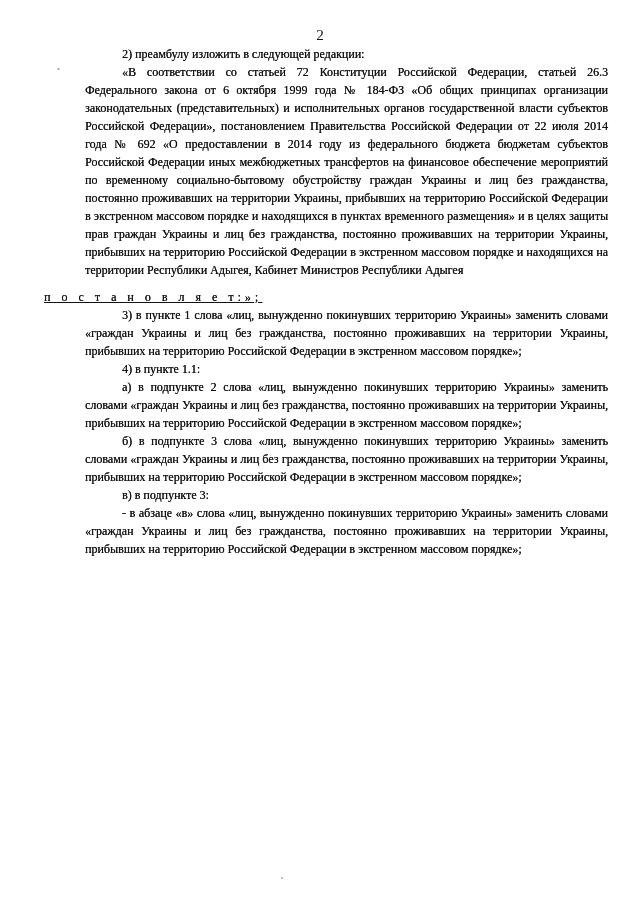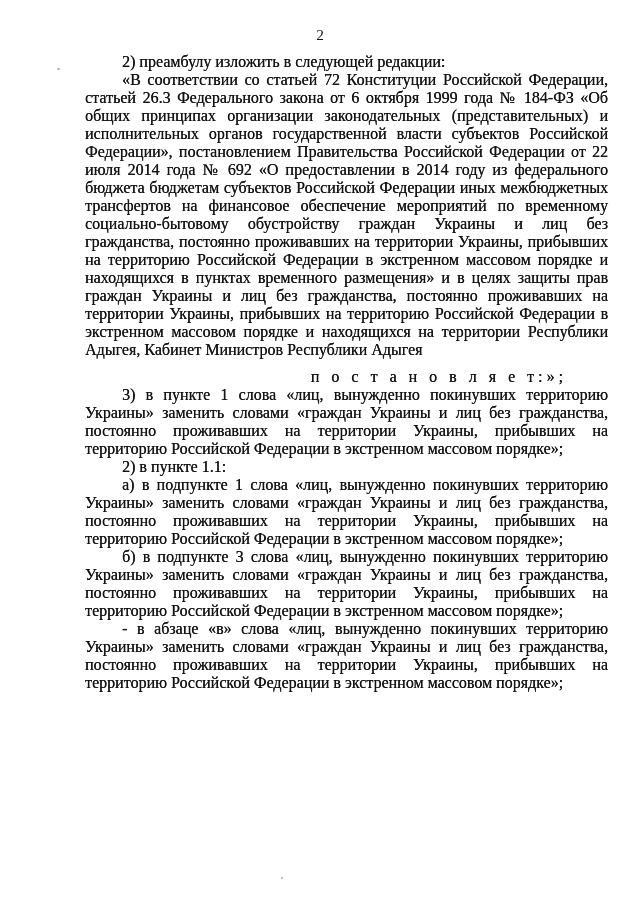--- a/index.html
+++ b/index.html
@@ -18,59 +18,61 @@
   }
   .page-number {
     padding-top: 26px;
     width: 640px;
     text-align: center;
     font-size: 15.3px;
     line-height: 18px;
   }
   .body-text {
     margin-left: 85px;
-    margin-top: 9px;
+    margin-top: 1px;
     width: 523px;
-    font-size: 16px;
+    font-size: 12px;
     line-height: 18px;
     text-align: justify;
     text-shadow: 0.2px 0 0 #222;
   }
   .para {
     margin: 0;
     text-indent: 37px;
   }
   .para.center-spaced {
     margin-top: 9px;
-    text-align: right;
+    text-align: left;
     text-indent: 0;
     letter-spacing: 4px;
     transform: translateX(-41px);
     white-space: nowrap;
+    text-decoration: underline;
   }
   .artifact {
     position: absolute;
     background: #6f6f6f;
     border-radius: 50%;
   }
   .artifact.a1 { left: 57px; top: 68px; width: 3px; height: 2px; opacity: 0.55; }
   .artifact.a2 { left: 281px; top: 877px; width: 2px; height: 2px; opacity: 0.6; }
 </style>
 </head>
 <body>
 
 <div class="page">
   <div class="page-number">2</div>
 
   <div class="body-text">
       <p class="para indent">2) преамбулу изложить в следующей редакции:</p>
       <p class="para indent">«В соответствии со статьей 72 Конституции Российской Федерации, статьей 26.3 Федерального закона от 6 октября 1999 года № 184-ФЗ «Об общих принципах организации законодательных (представительных) и исполнительных органов государственной власти субъектов Российской Федерации», постановлением Правительства Российской Федерации от 22 июля 2014 года № 692 «О предоставлении в 2014 году из федерального бюджета бюджетам субъектов Российской Федерации иных межбюджетных трансфертов на финансовое обеспечение мероприятий по временному социально-бытовому обустройству граждан Украины и лиц без гражданства, постоянно проживавших на территории Украины, прибывших на территорию Российской Федерации в экстренном массовом порядке и находящихся в пунктах временного размещения» и в целях защиты прав граждан Украины и лиц без гражданства, постоянно проживавших на территории Украины, прибывших на территорию Российской Федерации в экстренном массовом порядке и находящихся на территории Республики Адыгея, Кабинет Министров Республики Адыгея</p>
       <p class="para center-spaced">п о с т а н о в л я е т:»;</p>
       <p class="para indent">3) в пункте 1 слова «лиц, вынужденно покинувших территорию Украины» заменить словами «граждан Украины и лиц без гражданства, постоянно проживавших на территории Украины, прибывших на территорию Российской Федерации в экстренном массовом порядке»;</p>
-      <p class="para indent">2) в пункте 1.1:</p>
-      <p class="para indent">а) в подпункте 1 слова «лиц, вынужденно покинувших территорию Украины» заменить словами «граждан Украины и лиц без гражданства, постоянно проживавших на территории Украины, прибывших на территорию Российской Федерации в экстренном массовом порядке»;</p>
+      <p class="para indent">4) в пункте 1.1:</p>
+      <p class="para indent">а) в подпункте 2 слова «лиц, вынужденно покинувших территорию Украины» заменить словами «граждан Украины и лиц без гражданства, постоянно проживавших на территории Украины, прибывших на территорию Российской Федерации в экстренном массовом порядке»;</p>
       <p class="para indent">б) в подпункте 3 слова «лиц, вынужденно покинувших территорию Украины» заменить словами «граждан Украины и лиц без гражданства, постоянно проживавших на территории Украины, прибывших на территорию Российской Федерации в экстренном массовом порядке»;</p>
+      <p class="para indent">в) в подпункте 3:</p>
       <p class="para indent">- в абзаце «в» слова «лиц, вынужденно покинувших территорию Украины» заменить словами «граждан Украины и лиц без гражданства, постоянно проживавших на территории Украины, прибывших на территорию Российской Федерации в экстренном массовом порядке»;</p>
     </div>
 
   <div class="artifact a1"></div>
   <div class="artifact a2"></div>
 </div>
 
 </body></html>

